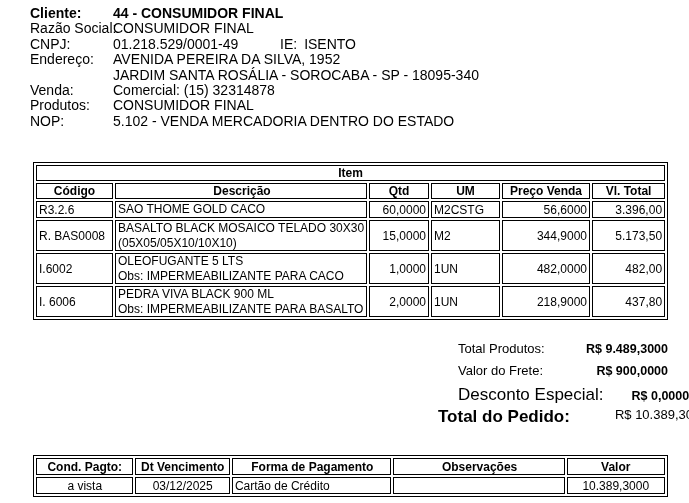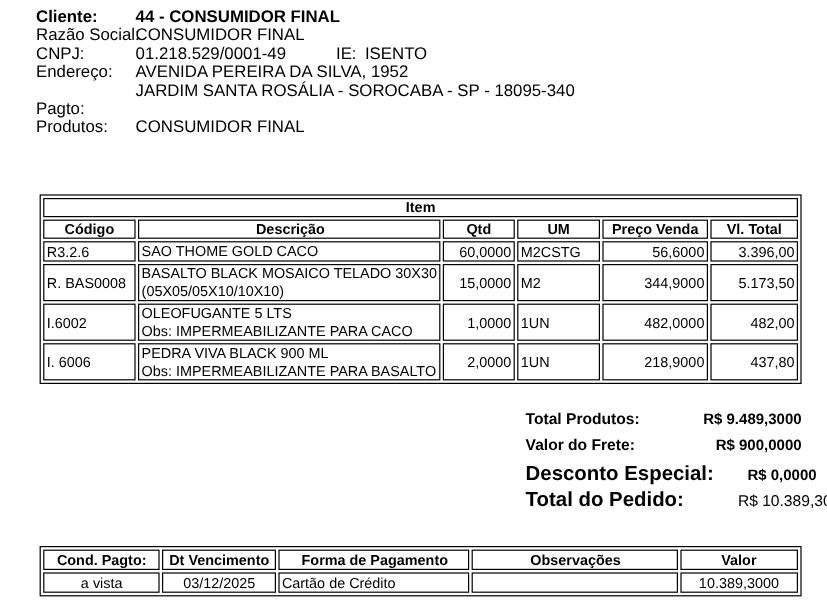--- a/index.html
+++ b/index.html
@@ -70,27 +70,27 @@
     top: 341px;
     width: 230px;
   }
   .totals-row {
     display: flex;
     justify-content: space-between;
     align-items: baseline;
     height: 16px;
     margin-bottom: 6px;
   }
-  .totals-label { font-weight: bold; font-size: 13px; white-space: nowrap; }
+  .totals-label { font-weight: normal; font-size: 13px; white-space: nowrap; margin-left: 20px; }
   .totals-label.lighter { font-size: 17px; }
   .totals-value { font-weight: bold; font-size: 12.5px; white-space: nowrap; padding-left: 28px; }
   .grand-row {
     display: flex;
     justify-content: space-between;
-    align-items: center;
+    align-items: flex-start;
     margin-top: 4px;
     gap: 45px;
   }
   .grand-label { font-weight: bold; font-size: 17px; white-space: nowrap; }
   .grand-value { font-weight: normal; font-size: 13px; white-space: nowrap; }
 
   
   #payment-table { top: 455px; width: 635px; }
   #payment-table td, #payment-table th { height: 15px; }
 </style>
@@ -119,25 +119,30 @@
     </div>
     <div class="cust-line">
       <div class="cust-label">Endereço:</div>
       <div class="cust-value">AVENIDA PEREIRA DA SILVA, 1952</div>
     </div>
     <div class="cust-line">
       <div class="cust-label"></div>
       <div class="cust-value">JARDIM SANTA ROSÁLIA - SOROCABA - SP - 18095-340</div>
     </div>
     <div class="cust-line">
-      <div class="cust-label">Pagto:</div>
+      <div class="cust-label">Venda:</div>
+      <div class="cust-value">Comercial: (15) 32314878</div>
     </div>
     <div class="cust-line">
       <div class="cust-label">Produtos:</div>
       <div class="cust-value">CONSUMIDOR FINAL</div>
+    </div>
+    <div class="cust-line">
+      <div class="cust-label">NOP:</div>
+      <div class="cust-value">5.102 - VENDA MERCADORIA DENTRO DO ESTADO</div>
     </div>
   </div>
 
   <table class="doc-table" id="items-table">
     <colgroup>
       <col style="width:77px">
         <col style="width:252px">
         <col style="width:60px">
       <col style="width:69px">
         <col style="width:88px">

